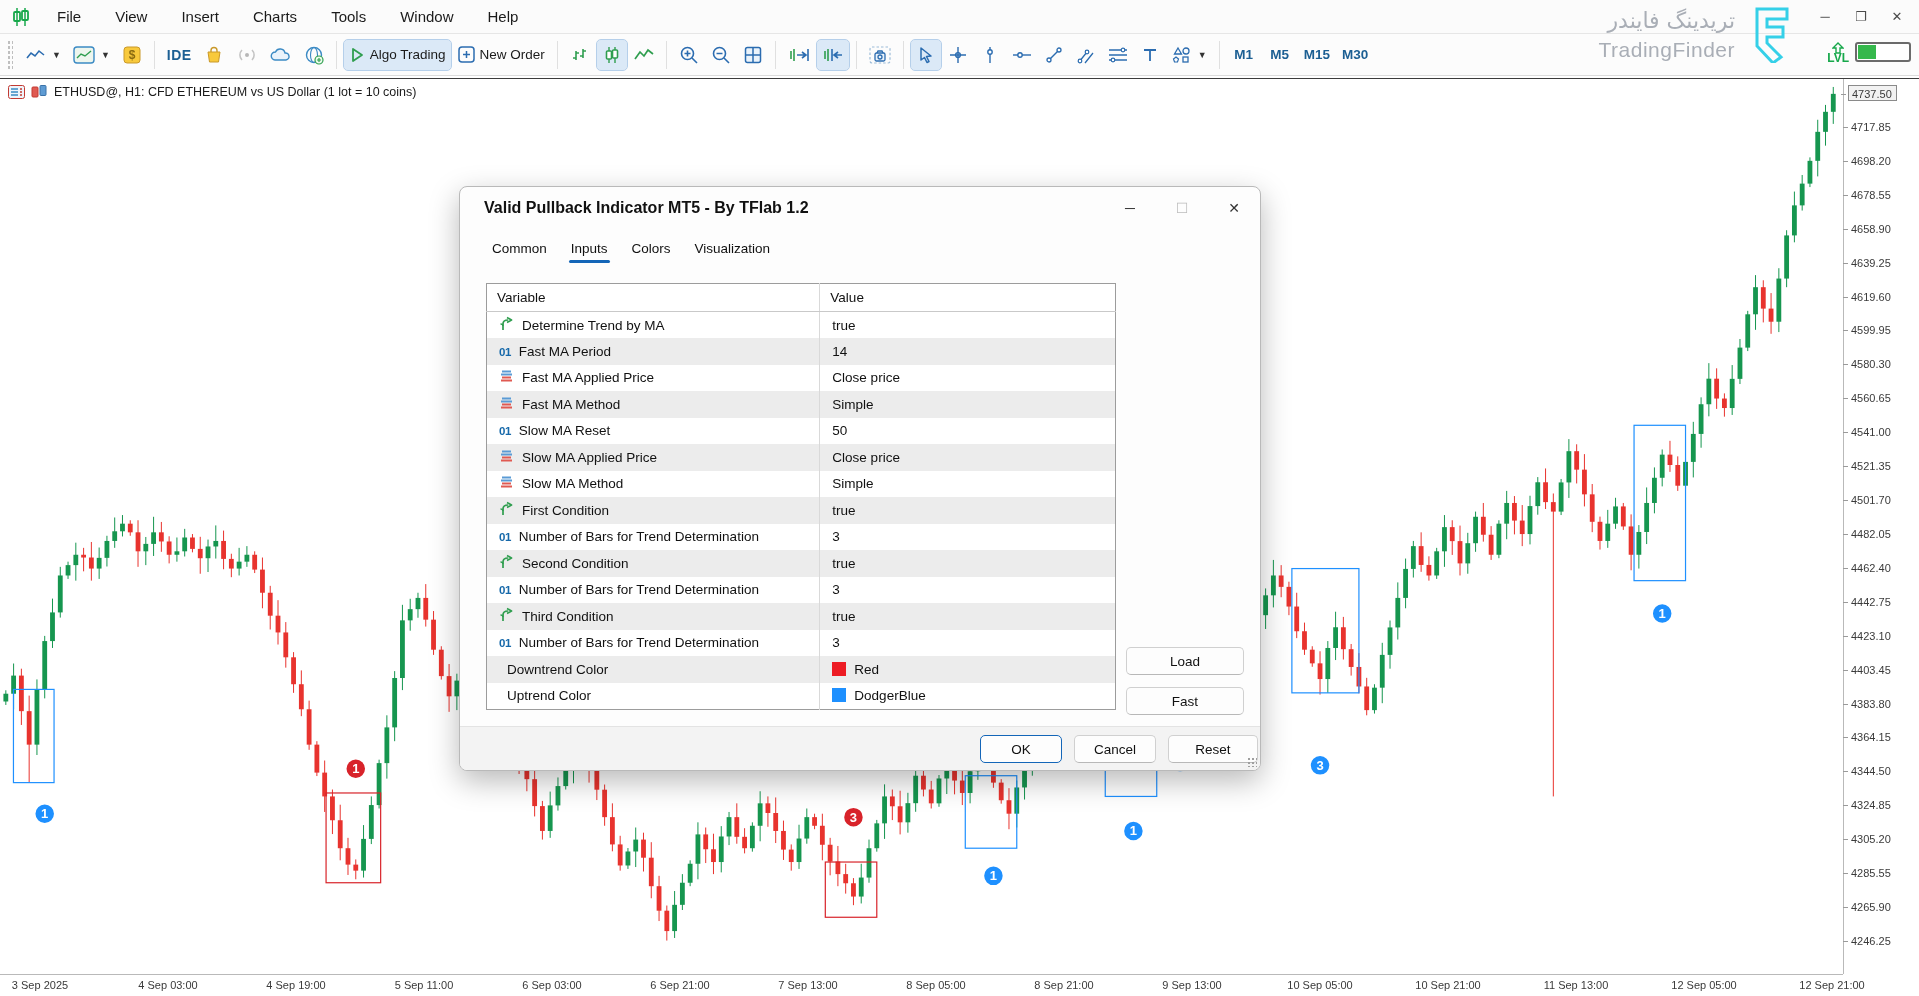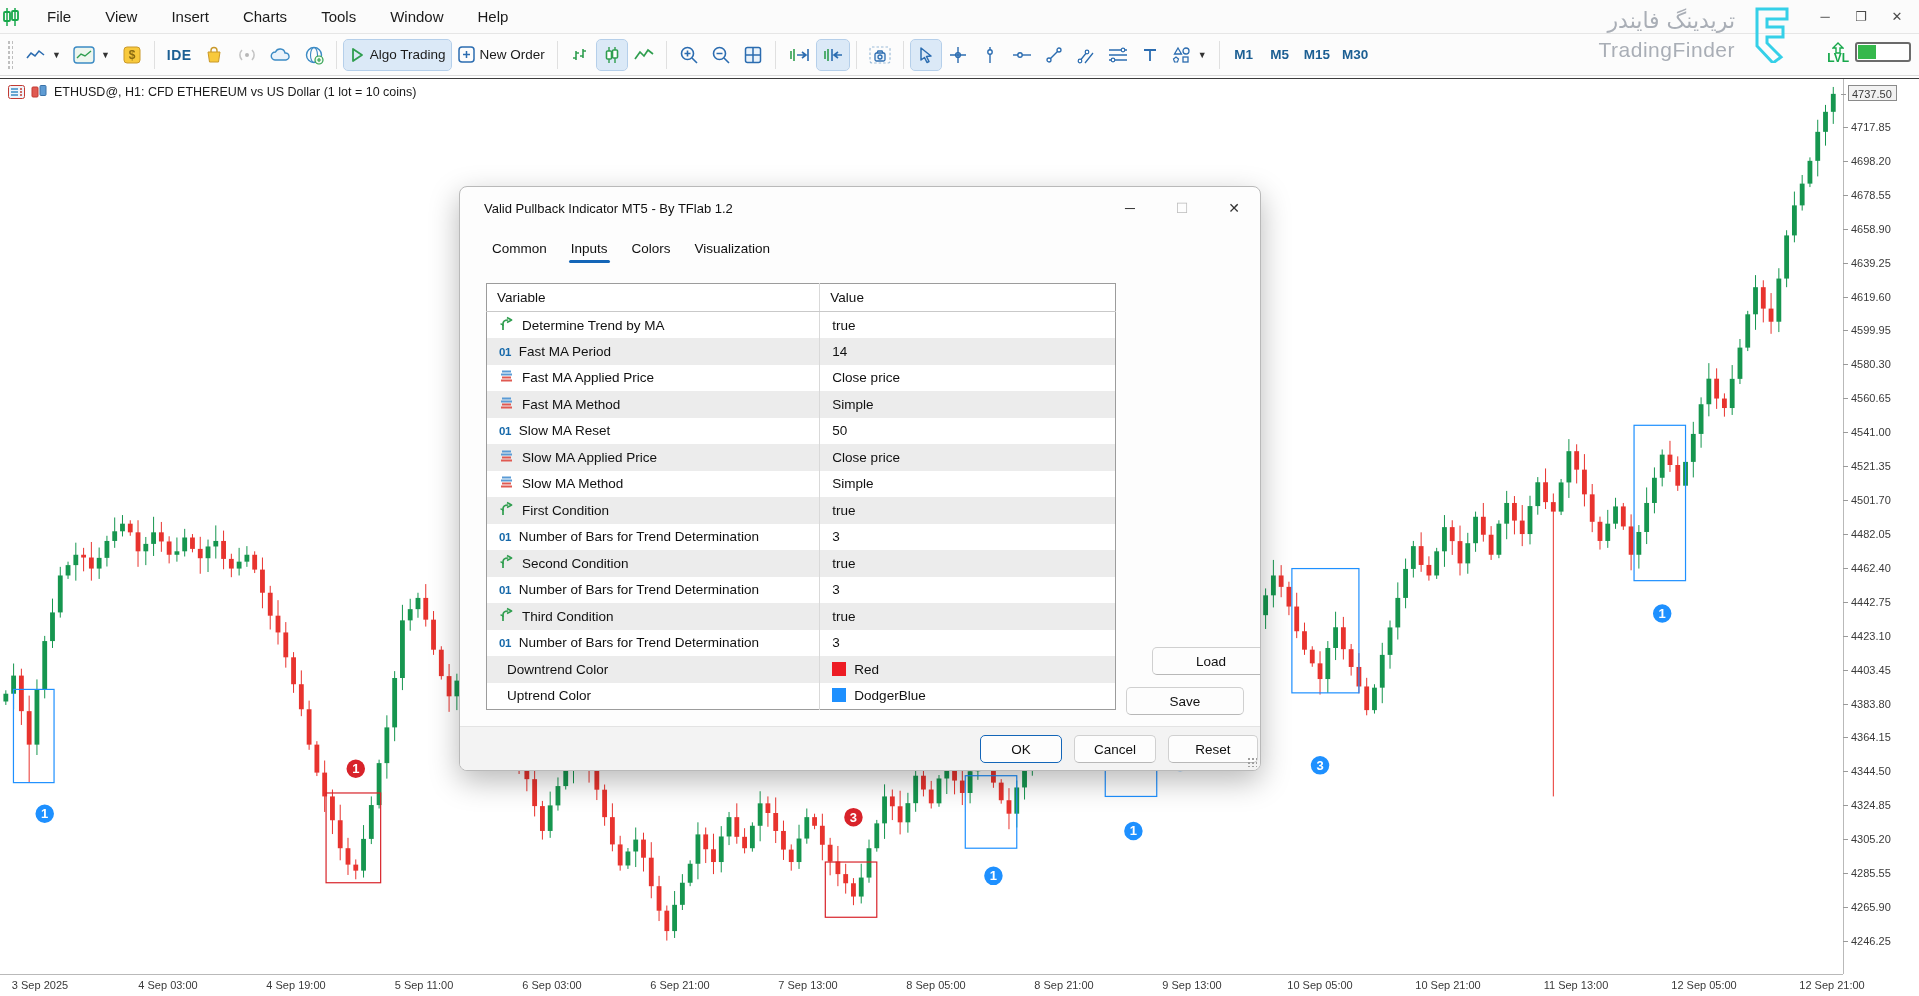--- a/index.html
+++ b/index.html
@@ -3,21 +3,21 @@
 <meta charset="utf-8">
 <style>
   * { margin:0; padding:0; box-sizing:border-box; }
   html,body { width:1919px; height:996px; overflow:hidden;
     font-family:"Liberation Sans", sans-serif; background:#fff; }
   #app { position:relative; width:1919px; height:996px; background:#fff; }
 
   
   .menubar { position:absolute; left:0; top:0; width:100%; height:34px;
     background:#fbfbfb; border-bottom:1px solid #e6e6e6;
-    display:flex; align-items:center; }
+    display:flex; align-items:center; padding-left:10px; }
   .menubar nav { display:flex; }
   .menu-item { padding:0 17px; font-size:15px; color:#1b1b1b; line-height:34px; cursor:default; }
   .app-glyph { width:22px; height:22px; margin-right:8px; display:inline-flex; }
   .win-controls { position:absolute; right:8px; top:0; height:34px; display:flex; align-items:center; gap:8px; }
   .win-btn { width:28px; height:24px; text-align:center; line-height:24px; color:#4b4b4b; font-size:13px; }
 
   
   .toolbar { position:absolute; left:0; top:34px; width:100%; height:42px;
     background:#fcfcfc; border-bottom:1px solid #dcdcdc;
     display:flex; align-items:center; padding-left:4px; }
@@ -55,21 +55,21 @@
   .ytick::before { content:""; position:absolute; left:-8px; top:8px; width:5px; height:1px; background:#9a9a9a; }
   .ytick.tag { border:1px solid #8a8a8a; background:#f2f2f2; padding:0 4px 0 3px; left:4px; }
   .time-axis { position:absolute; left:0; top:895px; width:1843px; height:23px; border-top:1px solid #b9b9b9; }
   .xtick { position:absolute; top:4px; transform:translateX(-50%); font-size:11px; color:#3a3a3a; white-space:nowrap; }
 
   
   .dialog { position:absolute; left:459px; top:186px; width:802px; height:585px;
     background:#fdfdfd; border:1px solid #b9b9b9; border-radius:8px;
     box-shadow:0 10px 30px rgba(0,0,0,.28); z-index:10; overflow:hidden; }
   .dlg-titlebar { height:42px; display:flex; align-items:center; padding-left:24px; }
-  .dlg-title { font-size:13px; color:#111; }
+  .dlg-title { font-size:16px; color:#111;font-weight:bold; }
   .dlg-ctrls { margin-left:auto; display:flex; height:100%; }
   .dlg-ctrl { width:52px; height:100%; display:flex; align-items:center; justify-content:center;
     font-size:14px; color:#333; }
   .dlg-ctrl.disabled { color:#bdbdbd; }
   .tabs { display:flex; gap:4px; padding:6px 0 0 22px; }
   .tab { padding:6px 10px 9px; font-size:13.5px; color:#111; position:relative; }
   .tab.active::after { content:""; position:absolute; left:8px; right:8px; bottom:2px;
     height:3px; border-radius:2px; background:#1466b8; }
   .ptable { position:absolute; left:26px; top:96px; width:630px;
     border:1px solid #9c9c9c; background:#fff; border-collapse:collapse; table-layout:fixed; }
@@ -1099,22 +1099,22 @@
             <td>
               <span class="var-cell">
                 <span><span class="icon-wheel"></span></span>
                 <span>Uptrend Color</span>
               </span>
             </td>
             <td><span class="swatch" style="background:#1e90ff"></span><span>DodgerBlue</span></td>
           </tr>
         </tbody>
     </table>
-    <div class="btn" style="left:692px; top:460px; width:118px;">Load</div>
-    <div class="btn" style="left:666px; top:500px; width:118px;">Save</div>
+    <div class="btn" style="left:666px; top:460px; width:118px;">Load</div>
+    <div class="btn" style="left:666px; top:500px; width:118px;">Fast</div>
     <div class="dlg-footer"></div>
     <div class="btn primary" style="left:520px; top:548px; width:82px;">OK</div>
     <div class="btn" style="left:614px; top:548px; width:82px;">Cancel</div>
     <div class="btn" style="left:708px; top:548px; width:90px;">Reset</div>
     <span class="grip"></span>
   </div>
 
 </div>
 
 </body></html>

